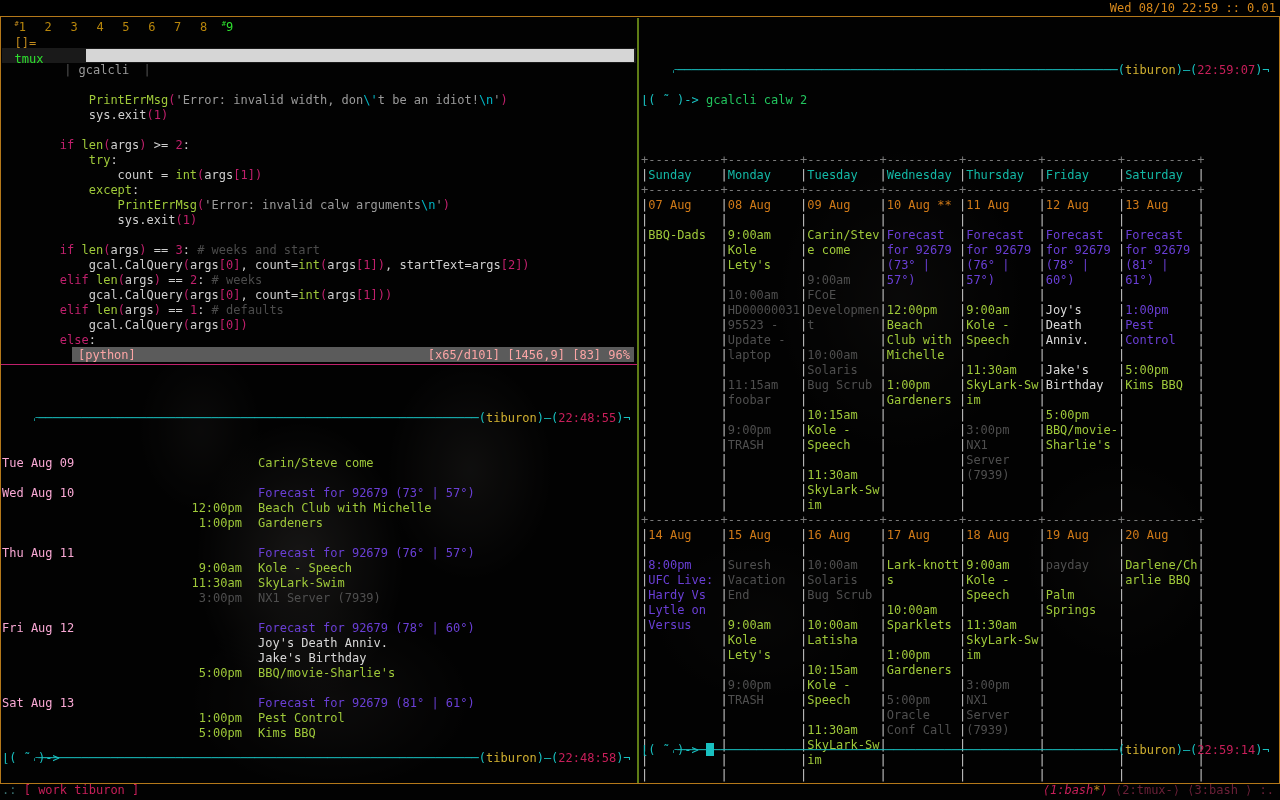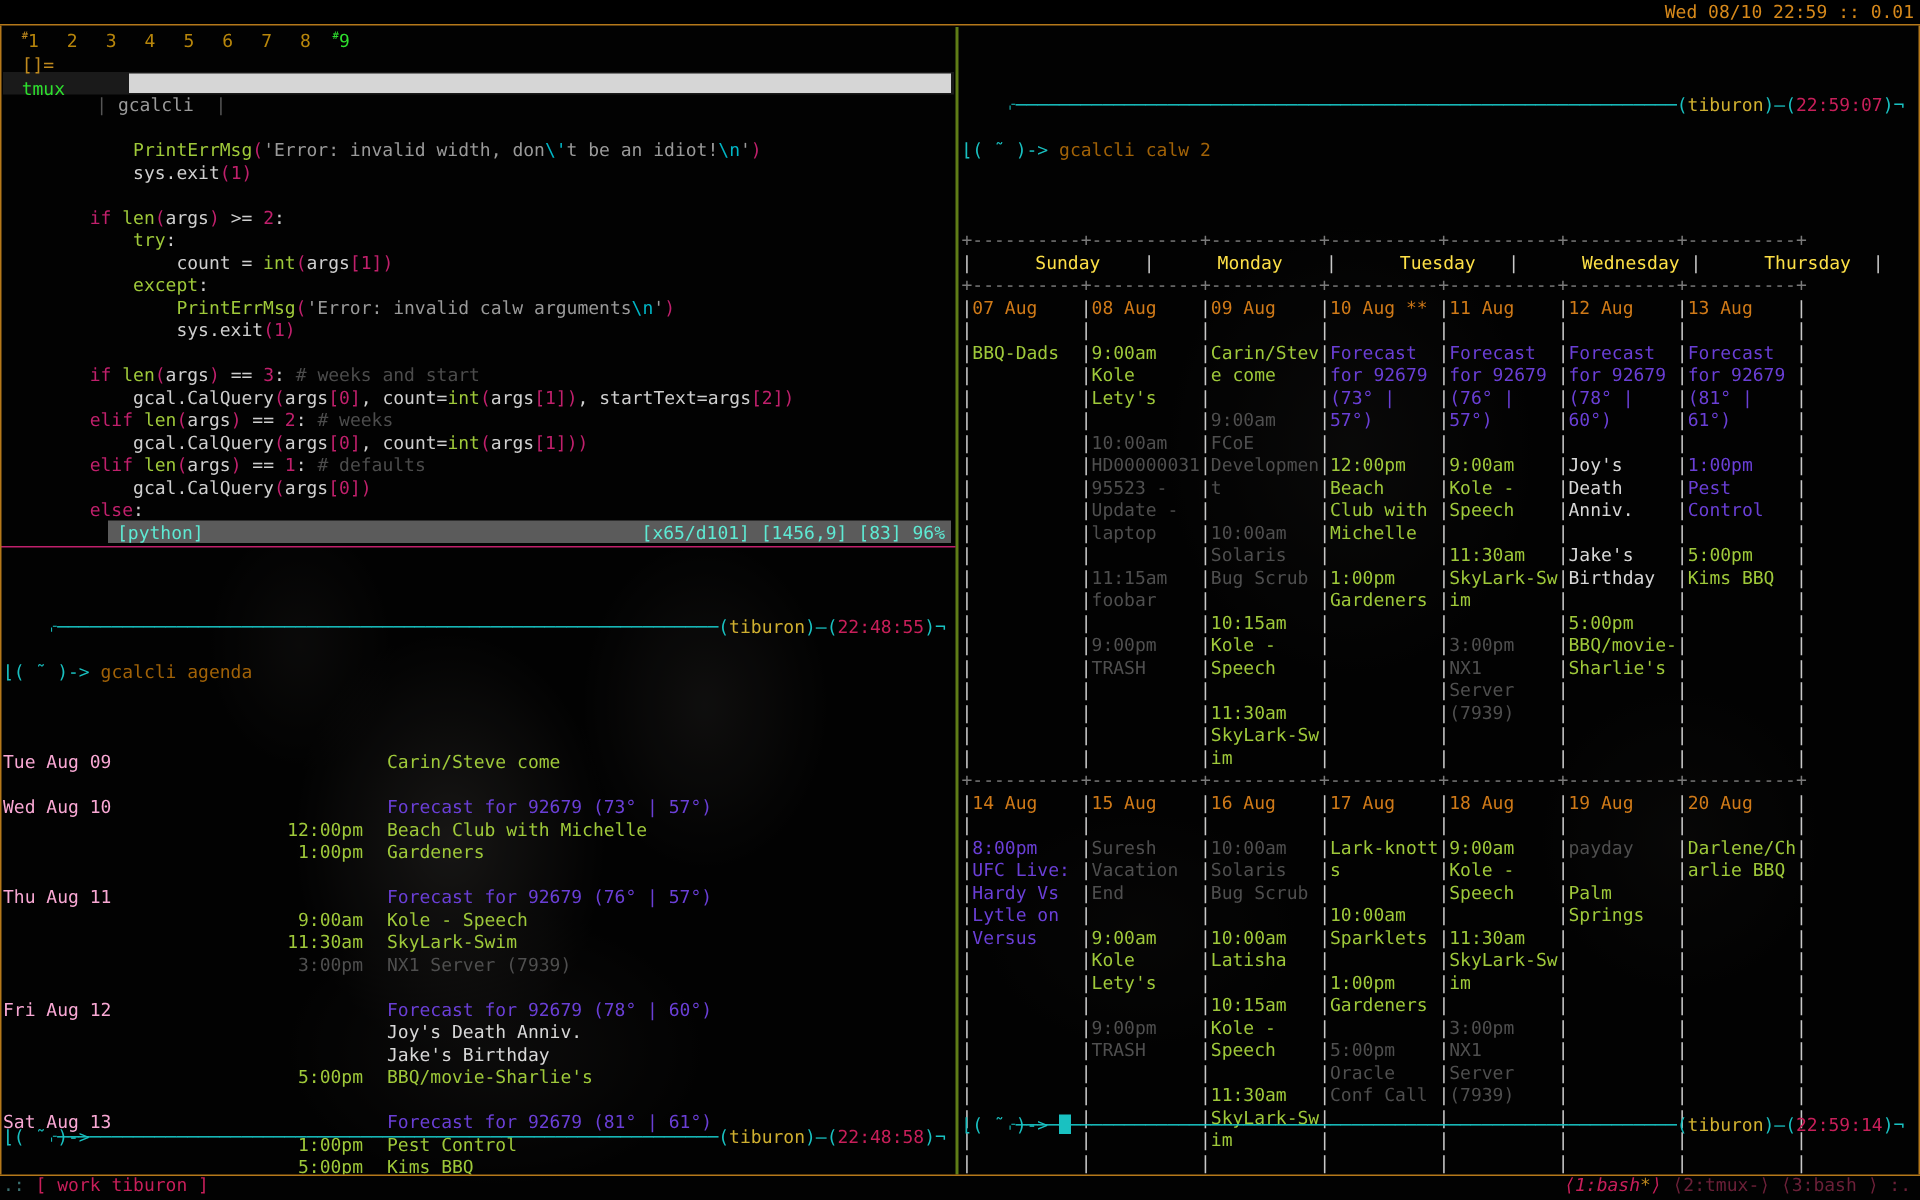--- a/index.html
+++ b/index.html
@@ -71,51 +71,51 @@
   .k-com{color:#4c4c4c;}
   .k-esc{color:#00b6c6;}
   .k-paren{color:#c0206c;}
   .k-id{color:#cfcfcf;margin-top:31px;}
 
   .vim-status{
     position:absolute;left:0;bottom:0;width:634px;height:17px;line-height:17px;
     color:#c9c9c9;background:transparent;
   }
   .vim-status .bar{
-    position:absolute;left:70px;top:1px;right:2px;height:15px;background:#5b5b5b;color:#5eead4;
+    position:absolute;left:70px;top:1px;right:2px;height:15px;background:#5b5b5b;color:#fca5a5;
   }
   .vim-status .bar .left{position:absolute;left:6px;top:0;}
   .vim-status .bar .right{position:absolute;right:4px;top:0;}
 
   
   .prompt-rule{position:relative;height:15px;line-height:15px;color:#19c1c1;}
   .prompt-rule .line{color:#19c1c1;}
   .prompt-rule .host{color:#d0b030;}
   .prompt-rule .time{color:#c81f5a;}
   .prompt-rule .paren{color:#19c1c1;}
   .ps1{height:15px;line-height:15px;}
   .ps1 .sym{color:#19c1c1;}
-  .ps1 .cmd{color:#a16207;}
+  .ps1 .cmd{color:#22c55e;}
   .cursor{display:inline-block;width:8px;height:13px;background:#19c1c1;vertical-align:-2px;}
 
   
   .ag-row{height:15px;line-height:15px;}
   .ag-date{color:#f9a8d4;display:inline-block;width:160px;}
   .ag-time{color:#9fc93a;display:inline-block;width:80px;text-align:right;}
   .ag-time.dim{color:#4f4f4f;}
   .ag-desc{display:inline-block;padding-left:16px;}
   .c-green{color:#9fc93a;}
   .c-purple{color:#6a3fd6;}
   .c-white{color:#d8d8d8;}
   .c-dim{color:#4f4f4f;}
 
   
   .cal-line{height:15px;line-height:15px;}
   .cal-sep{color:#7a7a7a;}
-  .cal-head{color:#fde047;margin-left:42px;}
+  .cal-head{color:#14b8a6;}
   .cal-bar{color:#c8c8c8;}
   .cal-day{color:#d07a18;}
 
   .bottom-status{
     position:absolute;right:6px;top:782px;height:16px;line-height:16px;
     color:#7d2040;z-index:42;white-space:pre;
   }
   .bottom-status .b-on{color:#c81f5a;font-style:italic;}
   .bottom-status .b-off{color:#6b2038;}
   .bottom-status .b-star{color:#c08a1e;}
@@ -156,21 +156,20 @@
       <span class="left">[python]</span>
       <span class="right" id="vim-metrics">[x65/d101] [1456,9] [83] 96%</span>
     </span>
   </div>
 </div>
 
 <div class="pane" id="pane-agenda">
   <div class="prompt-rule">
     <span class="line" id="ag-rule-line">⌌─────────────────────────────────────────────────────────────</span><span class="paren">(</span><span class="host">tiburon</span><span class="paren">)—(</span><span class="time">22:48:55</span><span class="paren">)¬</span>
   </div>
-  <div class="ps1"><span class="sym">⌊( ˜ )-&gt; </span><span class="cmd">gcalcli agenda</span></div>
   <div id="agenda-body"><div class="ag-row">&nbsp;</div><div class="ag-row"><span class="ag-date">Tue Aug 09</span><span class="ag-time"></span><span class="ag-desc c-green">Carin/Steve come</span></div><div class="ag-row">&nbsp;</div><div class="ag-row"><span class="ag-date">Wed Aug 10</span><span class="ag-time"></span><span class="ag-desc c-purple">Forecast for 92679 (73° | 57°)</span></div><div class="ag-row"><span class="ag-date"></span><span class="ag-time">12:00pm</span><span class="ag-desc c-green">Beach Club with Michelle</span></div><div class="ag-row"><span class="ag-date"></span><span class="ag-time">1:00pm</span><span class="ag-desc c-green">Gardeners</span></div><div class="ag-row">&nbsp;</div><div class="ag-row"><span class="ag-date">Thu Aug 11</span><span class="ag-time"></span><span class="ag-desc c-purple">Forecast for 92679 (76° | 57°)</span></div><div class="ag-row"><span class="ag-date"></span><span class="ag-time">9:00am</span><span class="ag-desc c-green">Kole - Speech</span></div><div class="ag-row"><span class="ag-date"></span><span class="ag-time">11:30am</span><span class="ag-desc c-green">SkyLark-Swim</span></div><div class="ag-row"><span class="ag-date"></span><span class="ag-time dim">3:00pm</span><span class="ag-desc c-dim">NX1 Server (7939)</span></div><div class="ag-row">&nbsp;</div><div class="ag-row"><span class="ag-date">Fri Aug 12</span><span class="ag-time"></span><span class="ag-desc c-purple">Forecast for 92679 (78° | 60°)</span></div><div class="ag-row"><span class="ag-date"></span><span class="ag-time"></span><span class="ag-desc c-white">Joy's Death Anniv.</span></div><div class="ag-row"><span class="ag-date"></span><span class="ag-time"></span><span class="ag-desc c-white">Jake's Birthday</span></div><div class="ag-row"><span class="ag-date"></span><span class="ag-time">5:00pm</span><span class="ag-desc c-green">BBQ/movie-Sharlie's</span></div><div class="ag-row">&nbsp;</div><div class="ag-row"><span class="ag-date">Sat Aug 13</span><span class="ag-time"></span><span class="ag-desc c-purple">Forecast for 92679 (81° | 61°)</span></div><div class="ag-row"><span class="ag-date"></span><span class="ag-time">1:00pm</span><span class="ag-desc c-green">Pest Control</span></div><div class="ag-row"><span class="ag-date"></span><span class="ag-time">5:00pm</span><span class="ag-desc c-green">Kims BBQ</span></div></div>
   <div class="prompt-rule" style="position:absolute;left:0;bottom:32px;width:634px;">
     <span class="line" id="ag-rule-line2">⌌─────────────────────────────────────────────────────────────</span><span class="paren">(</span><span class="host">tiburon</span><span class="paren">)—(</span><span class="time">22:48:58</span><span class="paren">)¬</span>
   </div>
   <div class="ps1" style="position:absolute;left:0;bottom:17px;"><span class="sym">⌊( ˜ )-&gt;</span></div>
 </div>
 
 <div class="pane" id="pane-cal">
   <div class="prompt-rule">
     <span class="line" id="cal-rule-line">⌌─────────────────────────────────────────────────────────────</span><span class="paren">(</span><span class="host">tiburon</span><span class="paren">)—(</span><span class="time">22:59:07</span><span class="paren">)¬</span>

